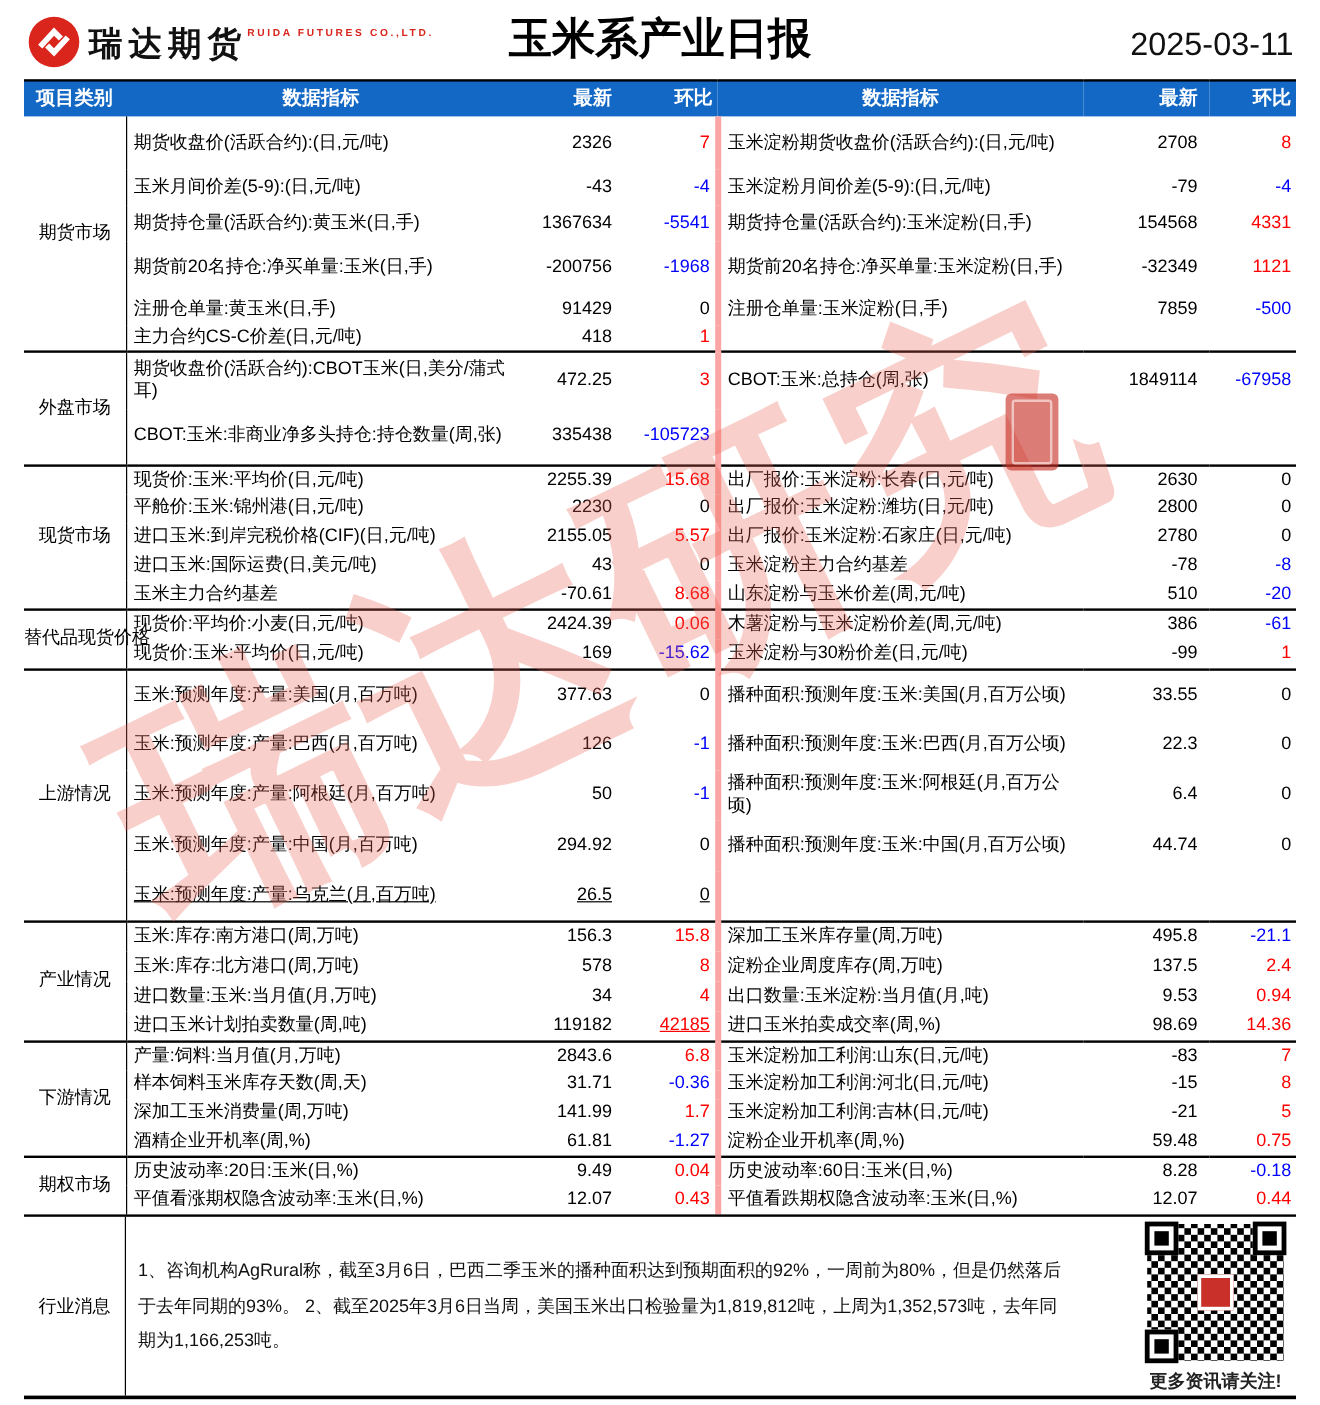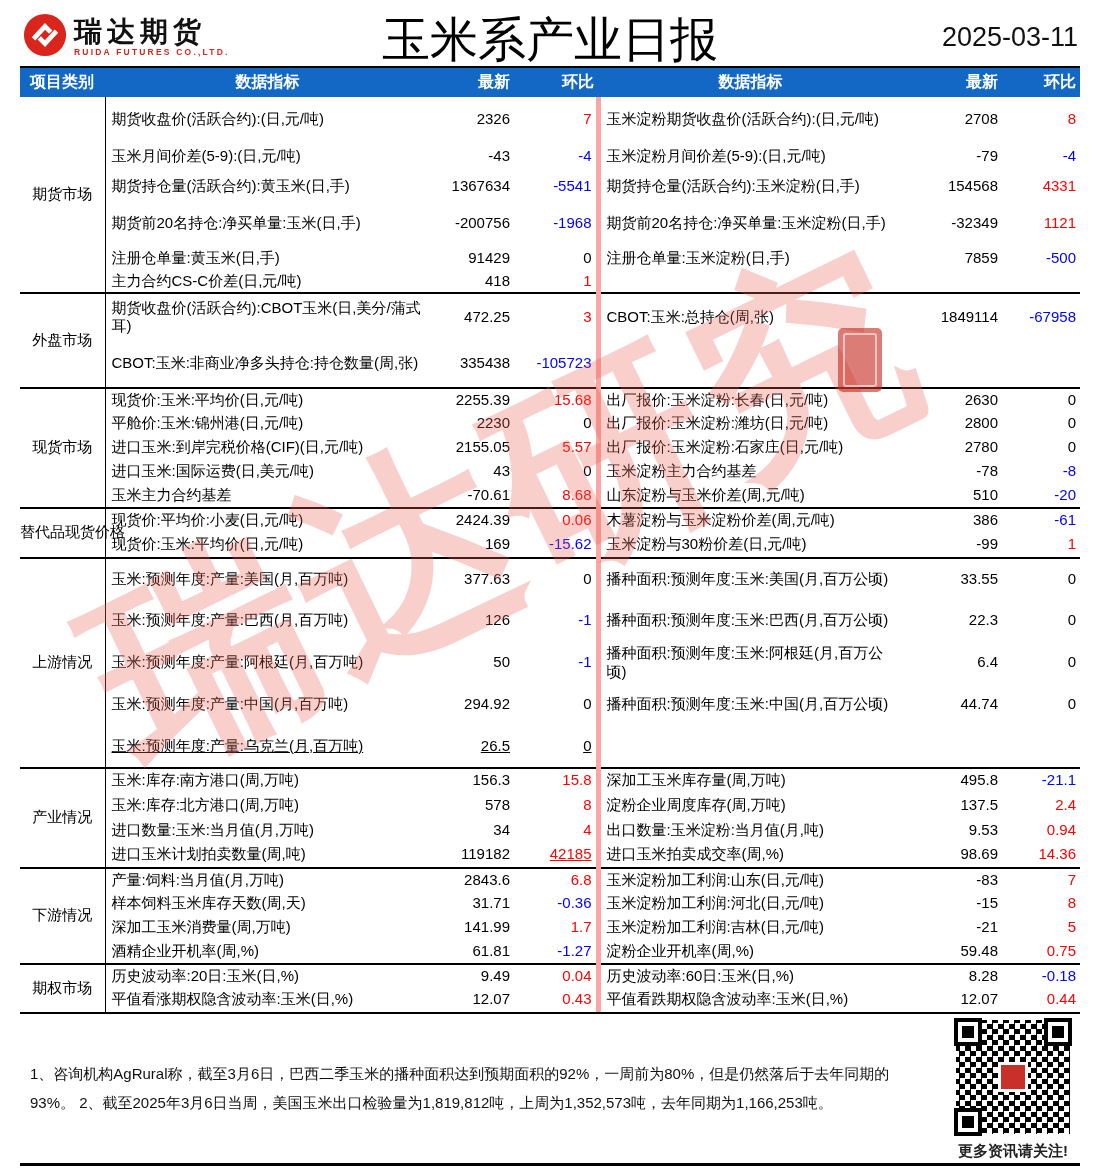--- a/index.html
+++ b/index.html
@@ -4,24 +4,24 @@
 <style>
   * { margin:0; padding:0; box-sizing:border-box; }
   :root { --blue:#1268c4; --brand:#d9251c; }
   body { background:#fff; font-family:"Liberation Sans","DejaVu Sans",sans-serif; color:#000; }
   .page { position:relative; width:1100px; height:1171px; margin:0 auto; padding:0 20px; background:#fff; overflow:hidden; }
 
   
   .hdr { position:relative; height:66px; }
   .logo { position:absolute; left:2px; top:12px; display:flex; align-items:center; gap:6px; }
   .logo svg { width:46px; height:46px; }
-  .brand-box { display:flex; flex-direction:column;justify-content:flex-end; }
+  .brand-box { display:flex; flex-direction:row;justify-content:flex-end; }
   .brand-name { font-size:28px; font-weight:bold; letter-spacing:5px; color:#111; line-height:1.1; }
   .brand-sub { font-size:8.5px; letter-spacing:2.2px; color:var(--brand); font-weight:bold; }
-  .title { position:absolute; left:50%; top:8px; transform:translateX(-50%); font-size:48px; font-weight:normal; white-space:nowrap; }
+  .title { position:absolute; left:50%; top:8px; transform:translateX(-50%); font-size:36px; font-weight:bold; white-space:nowrap; }
   .date { position:absolute; right:2px; top:22px; font-size:27px; color:#111; }
 
   
   table { width:1060px; border-collapse:collapse; table-layout:fixed; position:relative; z-index:2; }
   thead th { background:var(--blue); color:#fff; font-size:16px; font-weight:bold; height:30px; border-top:2px solid #000; }
   th.cat-h { text-align:left; padding-left:10px; }
   th.ind-h { text-align:center; }
   th.num-h { text-align:right; padding-right:10px; }
   th.chg-h { text-align:right; padding-right:4px; }
   td { font-size:15px; vertical-align:middle; line-height:1.25; }
@@ -343,20 +343,21 @@
           <td class="num">12.07</td>
           <td class="chg" style="color: rgb(255, 0, 0);">0.43</td>
           <td class="r-label">平值看跌期权隐含波动率:玉米(日,%)</td>
           <td class="num">12.07</td>
           <td class="chg" style="color: rgb(255, 0, 0);">0.44</td>
         </tr>
       </tbody>
   </table>
 
   <div class="news-row">
+    <div class="news-cat">行业消息</div>
     <div class="news-body">
       <div class="news-text">1、咨询机构AgRural称，截至3月6日，巴西二季玉米的播种面积达到预期面积的92%，一周前为80%，但是仍然落后于去年同期的93%。 2、截至2025年3月6日当周，美国玉米出口检验量为1,819,812吨，上周为1,352,573吨，去年同期为1,166,253吨。</div>
     </div>
     <div class="qr-wrap">
       <div class="qr">
         <span class="f tl"></span>
         <span class="f tr"></span>
         <span class="f bl"></span>
         <span class="qlogo"></span>
       </div>

